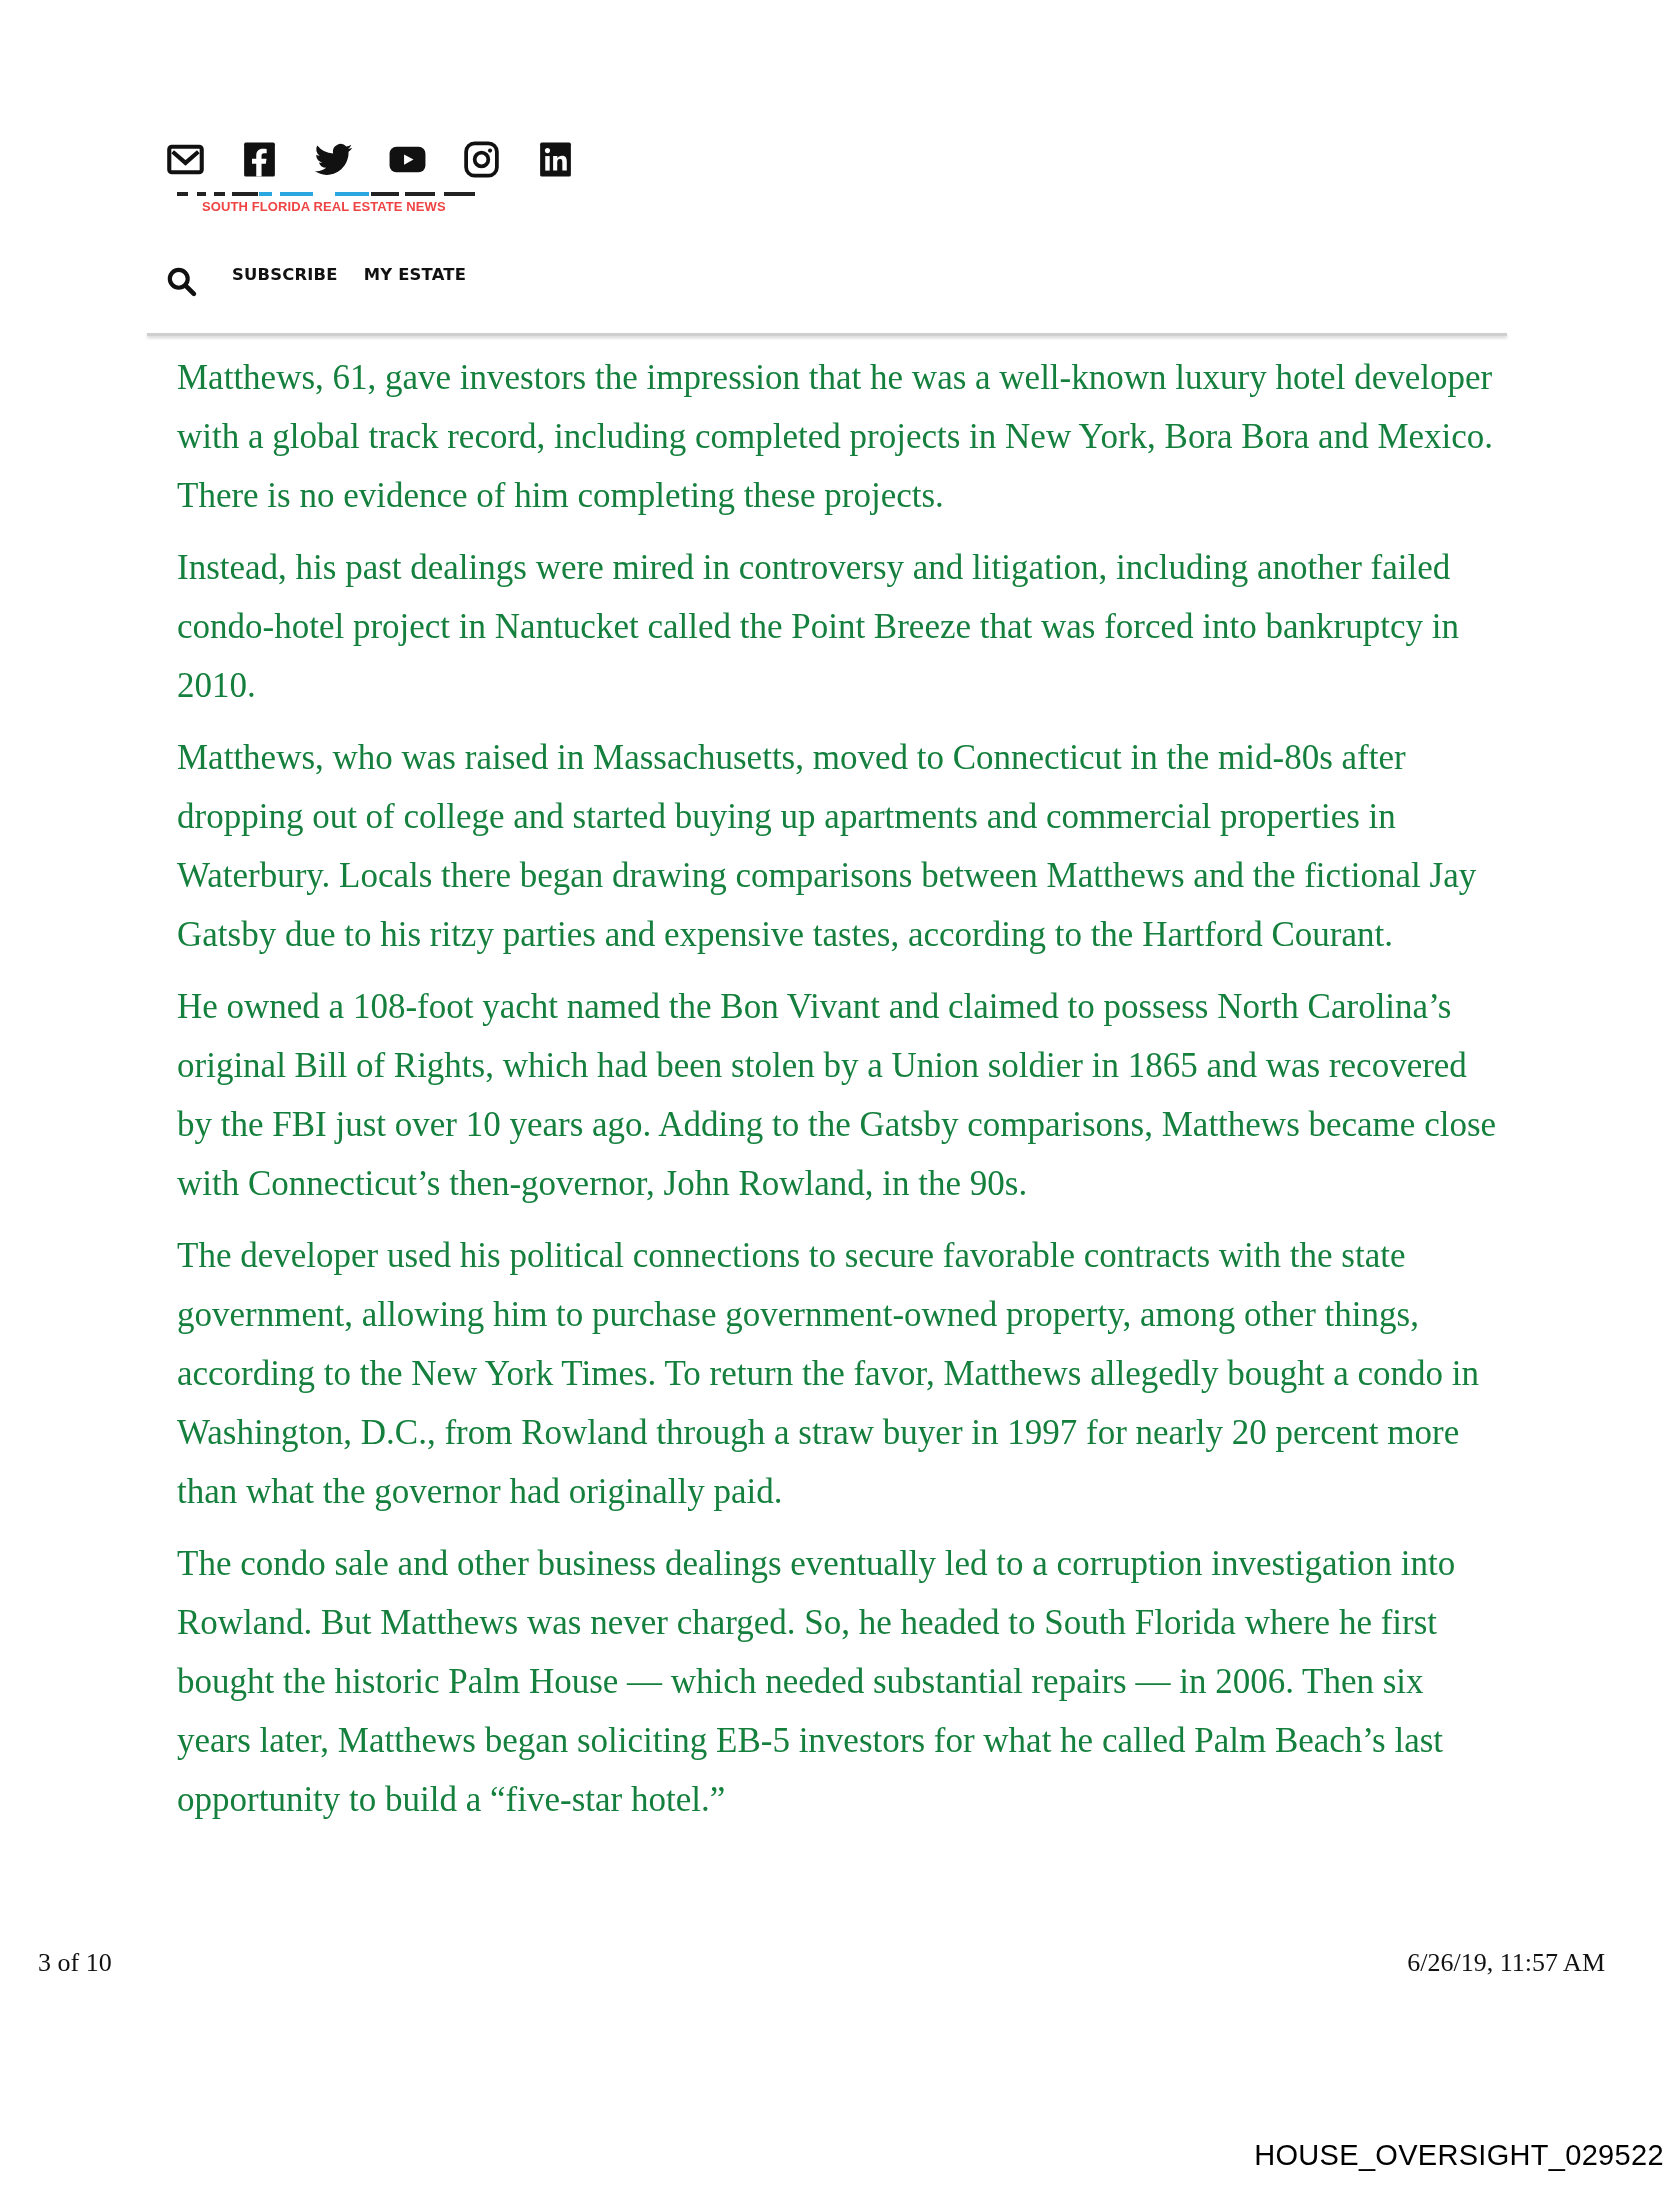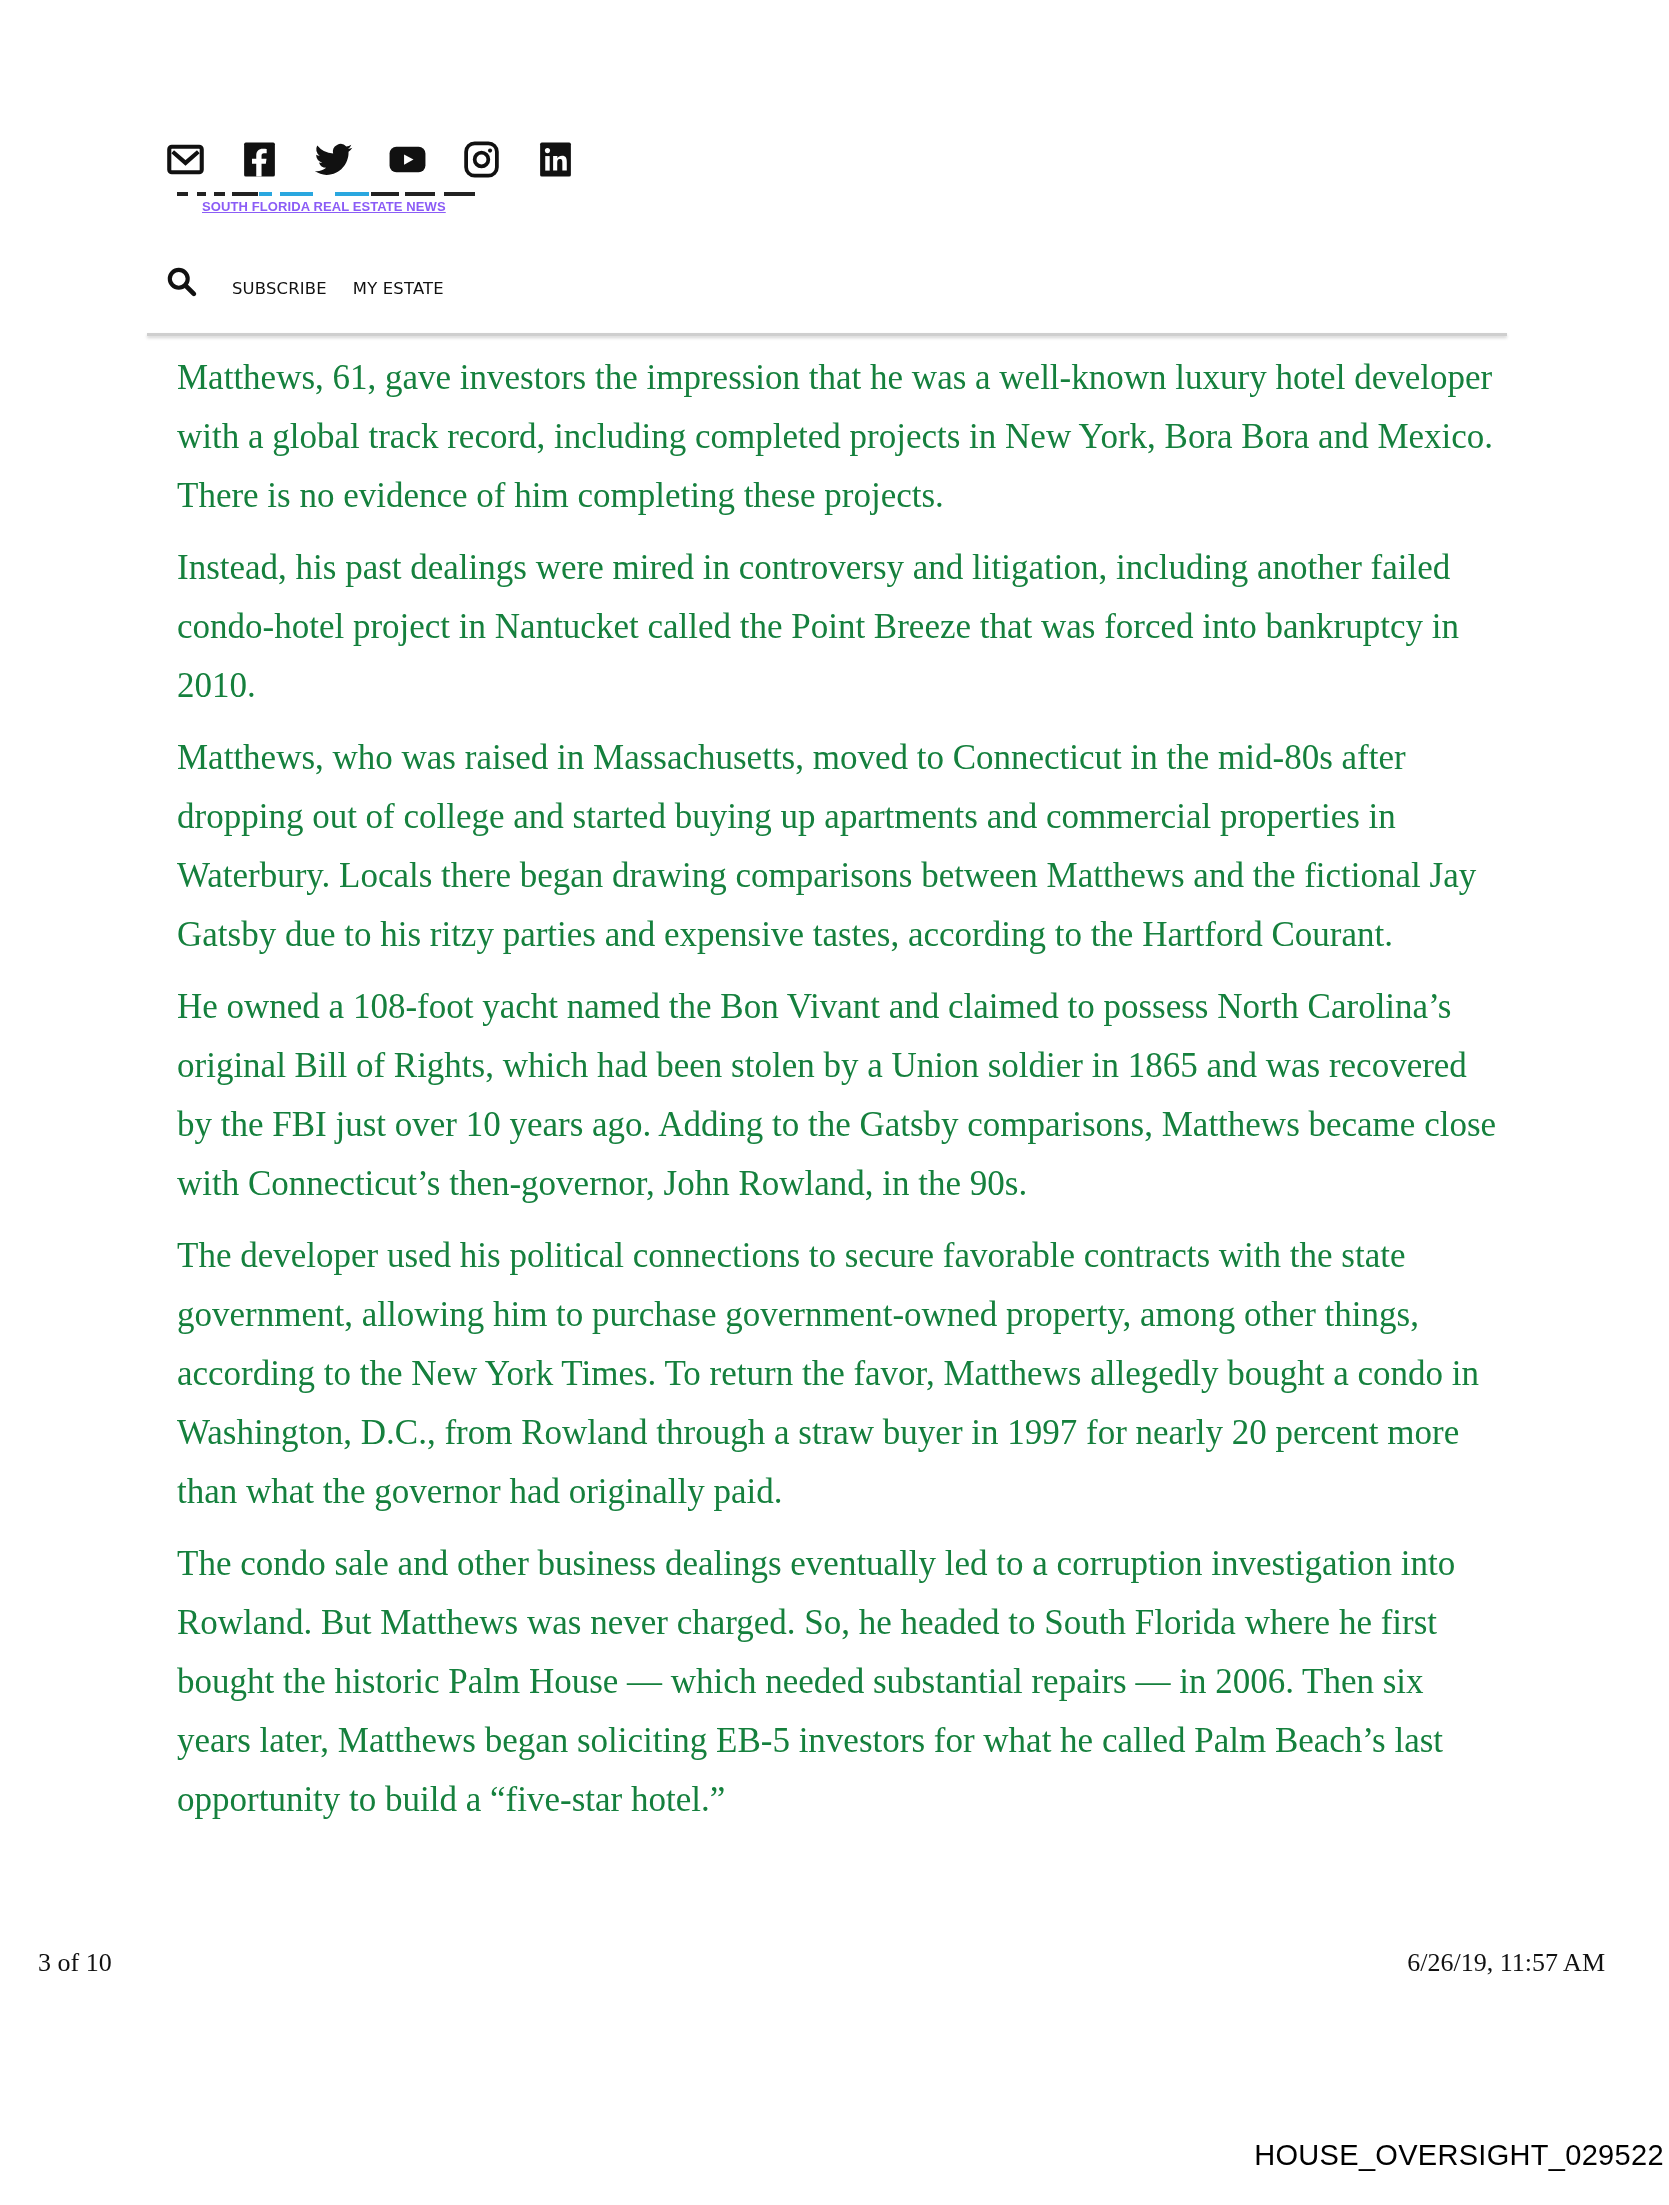--- a/index.html
+++ b/index.html
@@ -10,23 +10,23 @@
   .print-header .url { position:absolute; right:0; top:0; }
 
   .social { position:absolute; top:139px; left:165px; display:flex; gap:33px; align-items:center; }
   .social .ic { width:41px; height:41px; display:flex; align-items:center; justify-content:center; }
   .social svg { width:100%; height:100%; }
 
   .logo-strip { position:absolute; top:192px; left:177px; height:5.2px; width:301px; }
   .logo-strip span { position:absolute; top:0; height:3.9px; background:#222; }
   .logo-strip span.blue { background:#2aa7df; }
   .tagline { position:absolute; top:199px; left:202px; font-family:"Liberation Sans", sans-serif;
-    font-weight:bold; font-size:13px; letter-spacing:0.1px; color:#8b5cf6;text-decoration:underline; }
+    font-weight:bold; font-size:13px; letter-spacing:0.1px; color:#ef4444; }
 
-  .navrow { position:absolute; top:265px; left:165px; display:flex; align-items:flex-end; }
+  .navrow { position:absolute; top:265px; left:165px; display:flex; align-items:flex-start;font-weight:bold; }
   .navrow .search { width:33px; height:33px; margin-right:34px; }
   .navrow .link { font-family:"DejaVu Sans", sans-serif; font-size:16.4px; color:#111; margin-right:26px; letter-spacing:0.2px; }
 
   .divider { position:absolute; top:333px; left:147px; width:1360px; height:2.6px; background:#cfcfcf;
     box-shadow:0 2px 3.3px rgba(0,0,0,0.18); }
 
   .article { position:absolute; top:348px; left:177px; width:1322px;
     font-family:"Liberation Serif", serif; font-size:35px; line-height:59px; color:#15803d; }
   .article p { margin:0 0 13px 0; }
 

